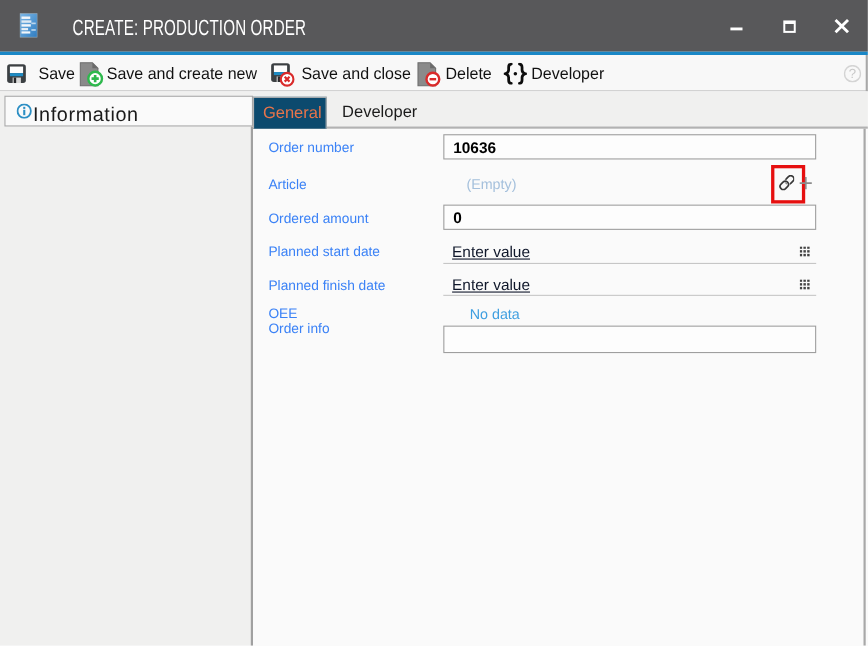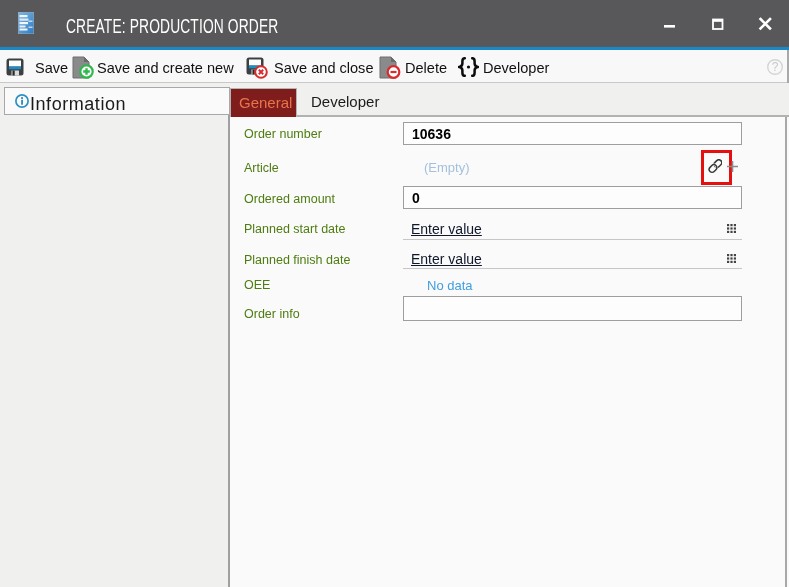--- a/index.html
+++ b/index.html
@@ -18,29 +18,29 @@
 .tb-label { position:absolute; top:59px; font-size:15px; color:#111; white-space:nowrap; transform:scaleX(0.97); transform-origin:left center; }
 
 
 #leftpanel { left:0; top:83px; width:230px; height:504px; background:#f0f0ef; }
 #infobox { left:4px; top:87px; width:226px; height:28px; background:#fafafa; border:1px solid #a8a8a8; }
 #infotext { left:30px; top:94px; font-size:18px; color:#1b1b1b; letter-spacing:0.55px; }
 #splitter { left:228px; top:115px; width:2px; height:472px; background:#a0a0a0; }
 
 #tabstrip { left:230px; top:83px; width:559px; height:32px; background:#f0f0ef; }
 #tabline { left:230px; top:115px; width:559px; height:2px; background:#b2b2b2; }
-#tab-general { left:230px; top:88px; width:67px; height:29px; background:#7f1d1d;
+#tab-general { left:230px; top:88px; width:67px; height:29px; background:#0c4a6e;
   border:1px solid #b5b5b5; border-bottom:none; z-index:3; }
 #tab-general span { position:absolute; left:8px; top:5px; font-size:15px; color:#e8744a; }
 #tab-comments { left:311px; top:93px; font-size:15px; color:#1b1b1b; }
 
 #rightborder { left:785px; top:117px; width:2px; height:470px; background:#a8a8a8; }
 
 
-.flabel { position:absolute; left:244px; font-size:12.5px; color:#4d7c0f; white-space:nowrap; }
+.flabel { position:absolute; left:244px; font-size:12.5px; color:#3b82f6; white-space:nowrap; }
 .fbox { position:absolute; left:403px; width:339px; background:#fdfdfd; border:1px solid #9e9e9e; }
 .fval { position:absolute; font-weight:bold; font-size:14px; color:#000; }
 .uline { position:absolute; left:403px; width:339px; height:1px; background:#c6c6c6; }
 .ph { position:absolute; left:411px; font-size:14px; color:#0f172a;text-decoration:underline; }
 </style>
 </head>
 <body>
 
 <div class="abs" id="titlebar"></div>
 <div class="abs" id="blueline"></div>
@@ -142,21 +142,21 @@
   </div>
 <div class="abs" id="tab-comments">Developer</div>
 <div class="abs" id="rightborder"></div>
 
 <div class="flabel" style="top:127px">Order number</div>
 <div class="flabel" style="top:161px">Article</div>
 <div class="flabel" style="top:192px">Ordered amount</div>
 <div class="flabel" style="top:222px">Planned start date</div>
 <div class="flabel" style="top:253px">Planned finish date</div>
 <div class="flabel" style="top:278px">OEE</div>
-<div class="flabel" style="top:307px">Order info</div>
+<div class="flabel" style="top:292px">Order info</div>
 
 <div class="fbox" style="top:122px;height:23px"></div>
 <div class="fval" style="left:412px;top:126px">10636</div>
 
 <div class="abs" style="left:424px;top:160px;font-size:13px;color:#a5c0dc">(Empty)</div>
 <svg class="abs" style="left:708px;top:159px" width="14" height="15" viewBox="0 0 14 15">
   <g transform="rotate(-45 7 7.5)">
     <rect x="7.0" y="4.6" width="8.3" height="5.8" rx="2.9" fill="none" stroke="#383838" stroke-width="1.5"></rect>
     <rect x="0" y="4.6" width="8.3" height="5.8" rx="2.9" fill="none" stroke="#fafafa" stroke-width="2.7"></rect>
     <rect x="0" y="4.6" width="8.3" height="5.8" rx="2.9" fill="none" stroke="#383838" stroke-width="1.5"></rect>

